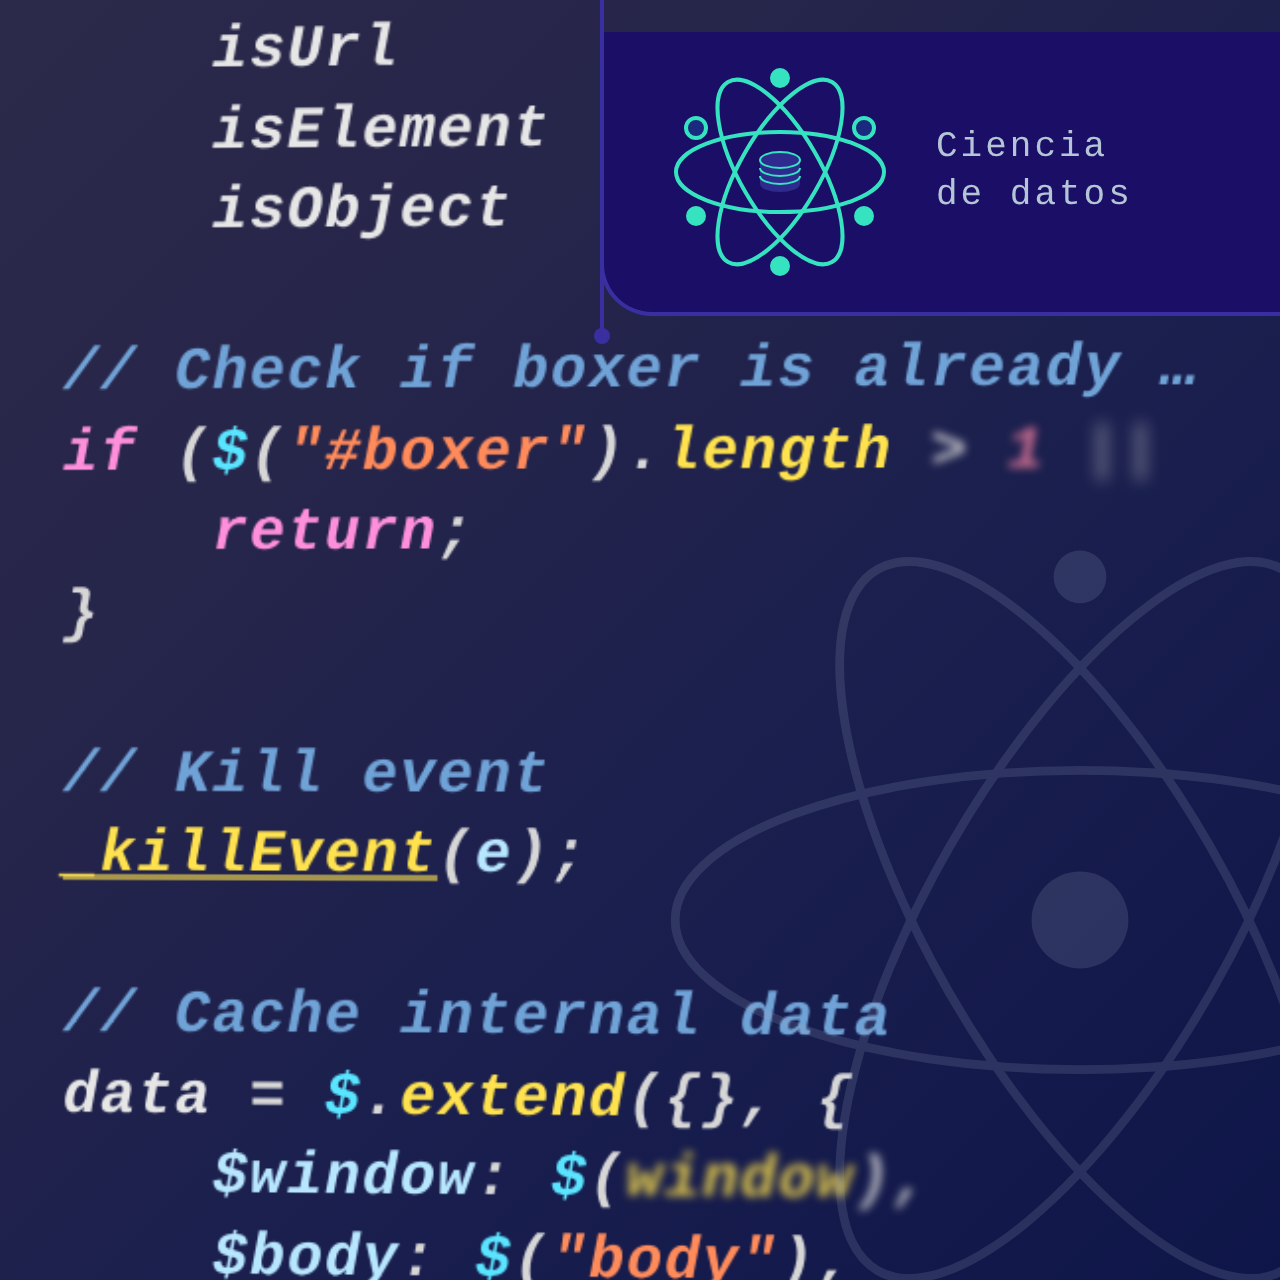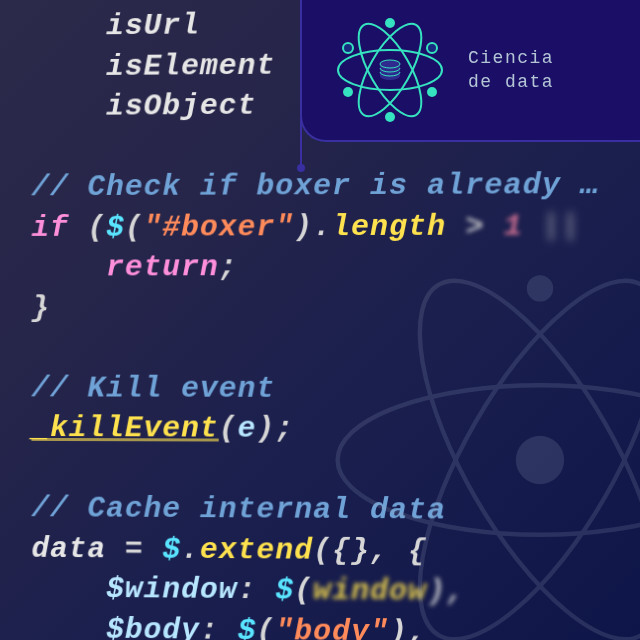--- a/index.html
+++ b/index.html
@@ -45,21 +45,21 @@
     .tok-cmt  { color:#6fa2d6; font-style:italic; }
     .tok-var  { color:#b7e6ff; }
     .tok-glob { color:#ffe24d; text-decoration: underline; text-decoration-color: rgba(255,226,77,0.6); }
     .tok-white{ color:#e6e6e6; }
     .blur2 { filter: blur(2px); opacity:0.85; }
     .blur3 { filter: blur(4px); opacity:0.55; }
 
     
     .badge {
       position:absolute;
-      top:0; right:0;
+      top:16px; right:0;
       width:340px; height:142px;
       background:#1a0e66;
       border-left:2px solid #3a2fa0;
       border-bottom:2px solid #3a2fa0;
       border-bottom-left-radius:26px;
       display:flex;
       align-items:center;
       gap:18px;
       padding:0 22px 0 28px;
     }
@@ -126,15 +126,15 @@
 
     <circle cx="60" cy="13" r="5" fill="#36e3c0"></circle>
     <circle cx="60" cy="107" r="5" fill="#36e3c0"></circle>
     <circle cx="18" cy="82" r="5" fill="#36e3c0"></circle>
     <circle cx="102" cy="82" r="5" fill="#36e3c0"></circle>
     <circle cx="18" cy="38" r="5" fill="#1a2a7e" stroke="#36e3c0" stroke-width="2"></circle>
     <circle cx="102" cy="38" r="5" fill="#1a2a7e" stroke="#36e3c0" stroke-width="2"></circle>
   </svg>
   <div class="labels">
     <span>Ciencia</span>
-    <span>de data</span>
+    <span>de datos</span>
   </div>
 </div>
 
 </body></html>

